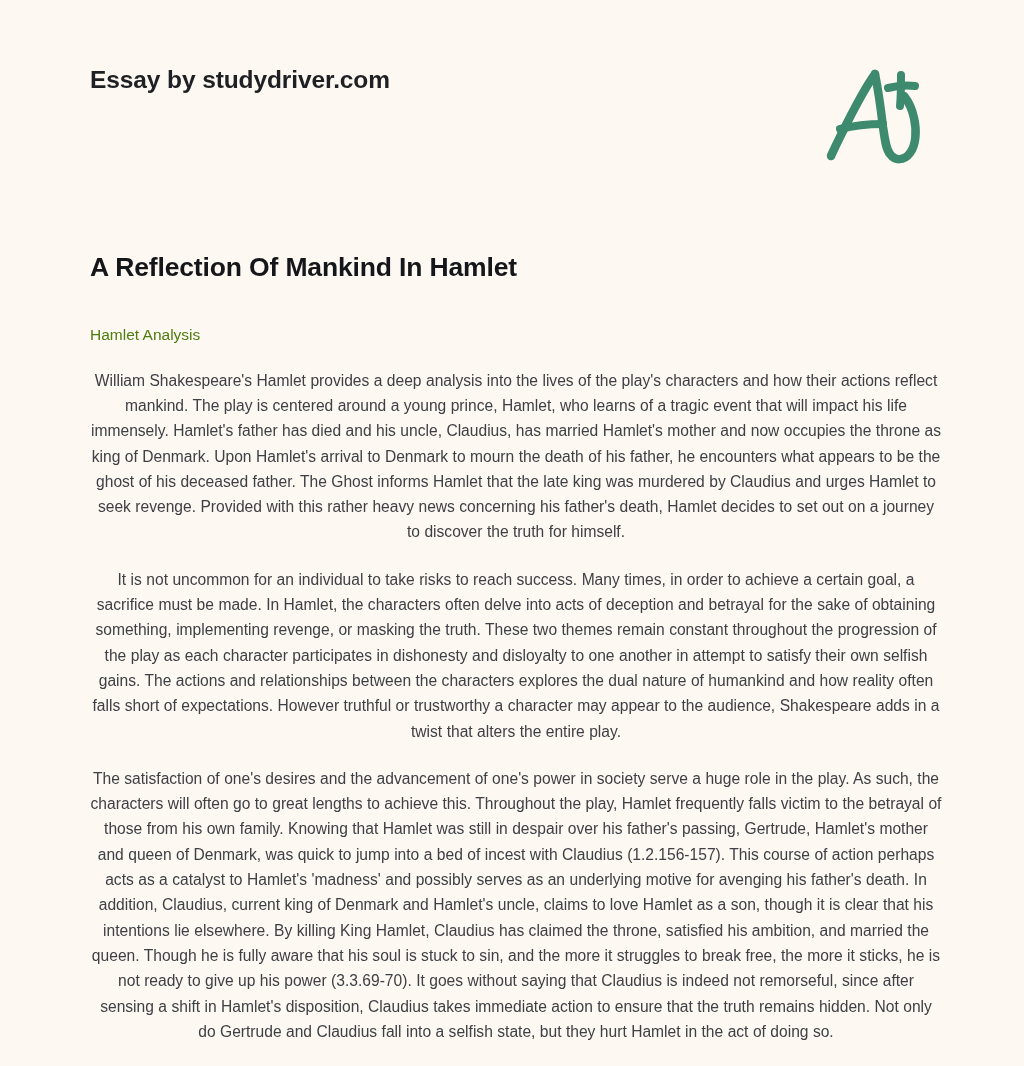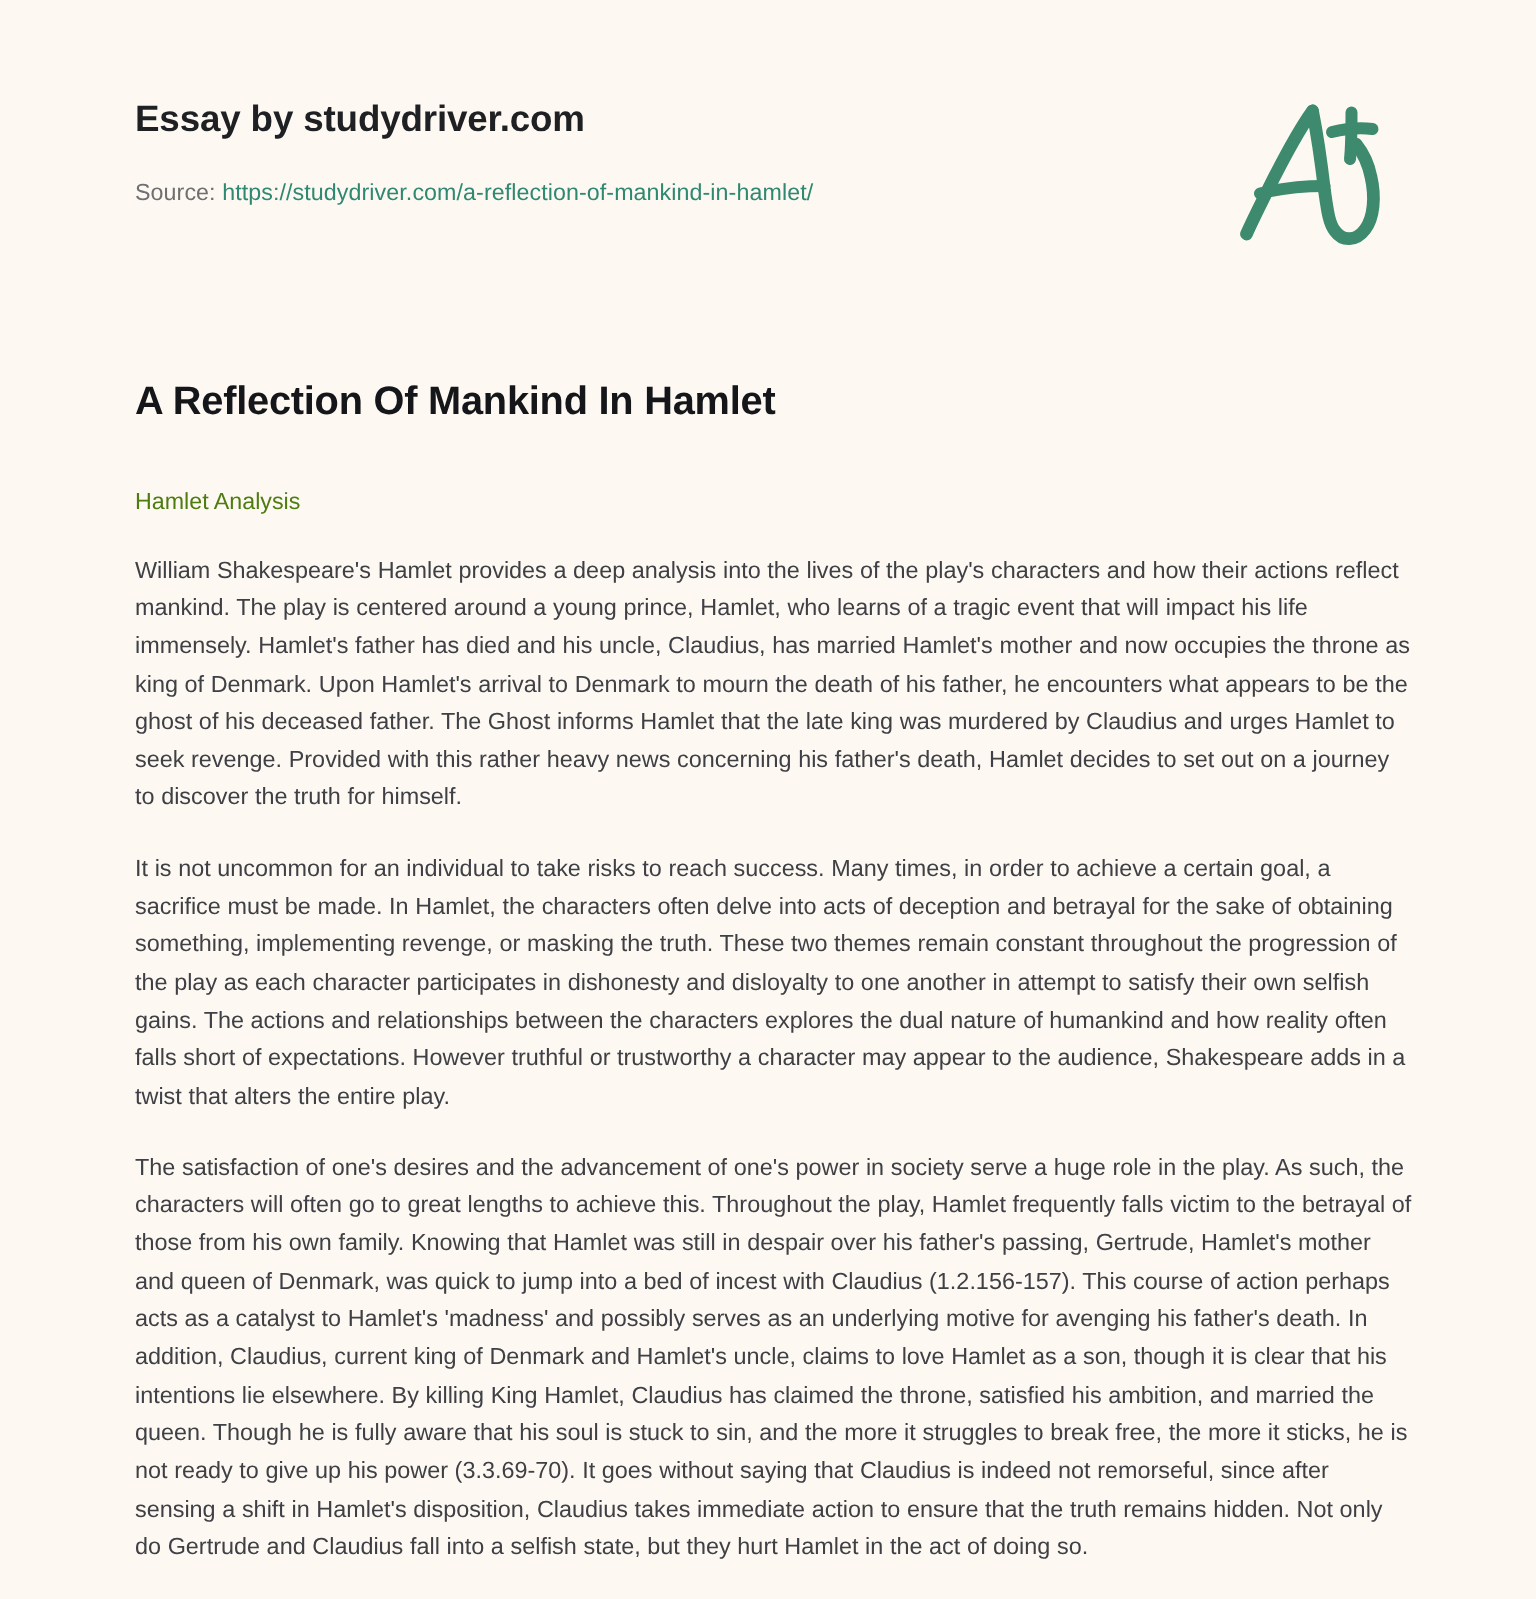--- a/index.html
+++ b/index.html
@@ -88,40 +88,37 @@
     line-height: 1.5;
   }
   .body-copy {
     margin-top: 21px;
   }
   .body-copy p {
     font-size: 15.6px;
     line-height: 25.3px;
     color: #3f4045;
     margin: 0 0 22px 0;
-    text-align: left;
+    text-align: center;
     letter-spacing: 0.0px;
     word-spacing: 0.1px;
   }
   .body-copy p:last-child {
     margin-bottom: 17px;
   }
 </style>
 </head>
 <body>
 
 <div class="page">
 
   <div class="header">
 
     <div class="byline">Essay by studydriver.com</div>
 
-    <div class="source-line">
-      <span class="source-label">Source:</span><span>&nbsp;</span><a class="source-url" href="#">https://studydriver.com/a-reflection-of-mankind-in-hamlet/</a>
-    </div>
 
     <div class="logo">
       <svg width="120" height="115" viewBox="0 0 120 115" aria-hidden="true">
         <g fill="none" stroke="#3d8a6f" stroke-linecap="round" stroke-linejoin="round">
 
           <path d="M63 19 C55 30, 42 54, 33 72 C27 84, 22 94, 19 101" stroke-width="8.5"></path>
 
           <path d="M63 19 C66 34, 69 55, 71 72 C73 86, 74 94, 78 99
                    C83 106, 92 106, 98 98 C104 90, 105 76, 102 63
                    C100 53, 96 46, 92 41" stroke-width="8.5"></path>

